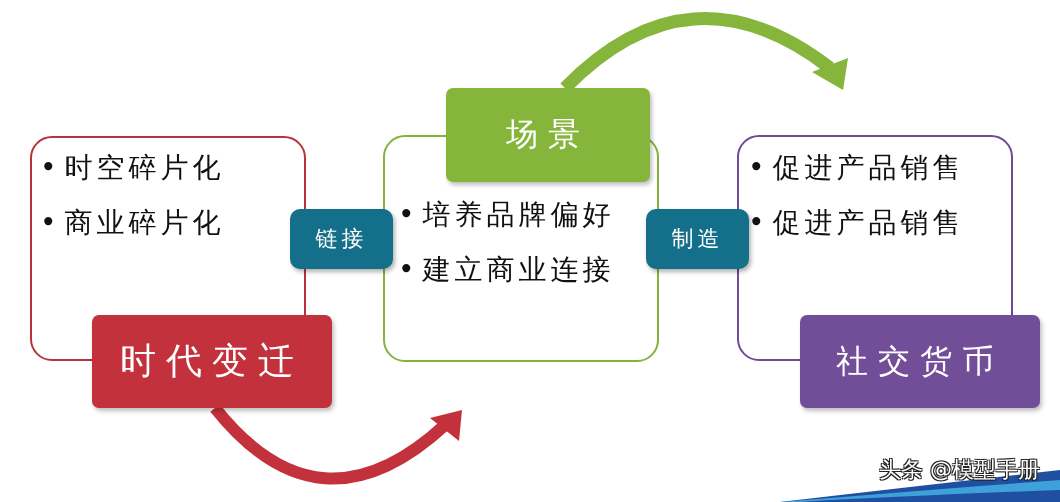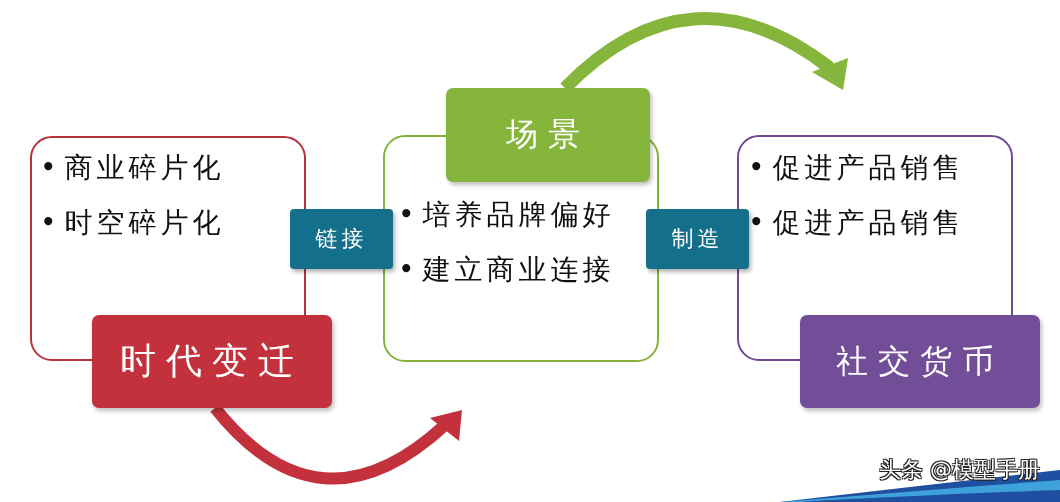--- a/index.html
+++ b/index.html
@@ -15,21 +15,21 @@
   .bl-red { left:40px; top:140px; }
   .bl-green { left:398px; top:187px; }
   .bl-purple { left:748px; top:140px; }
 
   .label { position:absolute; border-radius:7px; color:#fff; display:flex; align-items:center; justify-content:center;
            box-shadow: 2px 3px 4px rgba(0,0,0,0.25); letter-spacing:10px; }
   .label-red { left:92px; top:315px; width:240px; height:93px; background:#c3323c; font-size:36px; }
   .label-green { left:446px; top:88px; width:204px; height:94px; background:#85b53a; font-size:32px; }
   .label-purple { left:800px; top:315px; width:240px; height:93px; background:#724e99; font-size:32px; }
 
-  .connector { position:absolute; width:103px; height:60px; border-radius:4px; background:#136f8a; color:#fff;
+  .connector { position:absolute; width:103px; height:60px; border-radius:10px; background:#136f8a; color:#fff;
                font-size:22px; letter-spacing:4px; display:flex; align-items:center; justify-content:center;
                box-shadow: 2px 3px 4px rgba(0,0,0,0.3); }
   .conn-1 { left:290px; top:209px; }
   .conn-2 { left:646px; top:209px; }
 
   svg.arrows { position:absolute; left:0; top:0; }
   .watermark { position:absolute; right:20px; top:455px; font-family:"DejaVu Sans", sans-serif; font-size:22px; color:#fff;
                text-shadow: 1px 1px 0 #222, -1px -1px 0 #222, 1px -1px 0 #222, -1px 1px 0 #222; z-index:5; }
 </style>
 </head>
@@ -51,22 +51,22 @@
     <path d="M780,502 Q900,488 1060,470 L1060,502 Z" fill="#1f4fa0"></path>
     <path d="M780,502 Q880,494 980,486 L1060,480 L1060,490 Q900,496 800,502 Z" fill="#3fa1d9"></path>
   </g>
 </svg>
 
 <div class="outline-box box-red"></div>
 <div class="outline-box box-green"></div>
 <div class="outline-box box-purple"></div>
 
 <ul class="bullets bl-red">
+  <li>时空碎片化</li>
   <li>商业碎片化</li>
-  <li>时空碎片化</li>
 </ul>
 <ul class="bullets bl-green">
   <li>培养品牌偏好</li>
   <li>建立商业连接</li>
 </ul>
 <ul class="bullets bl-purple">
   <li>促进产品销售</li>
   <li>促进产品销售</li>
 </ul>
 

